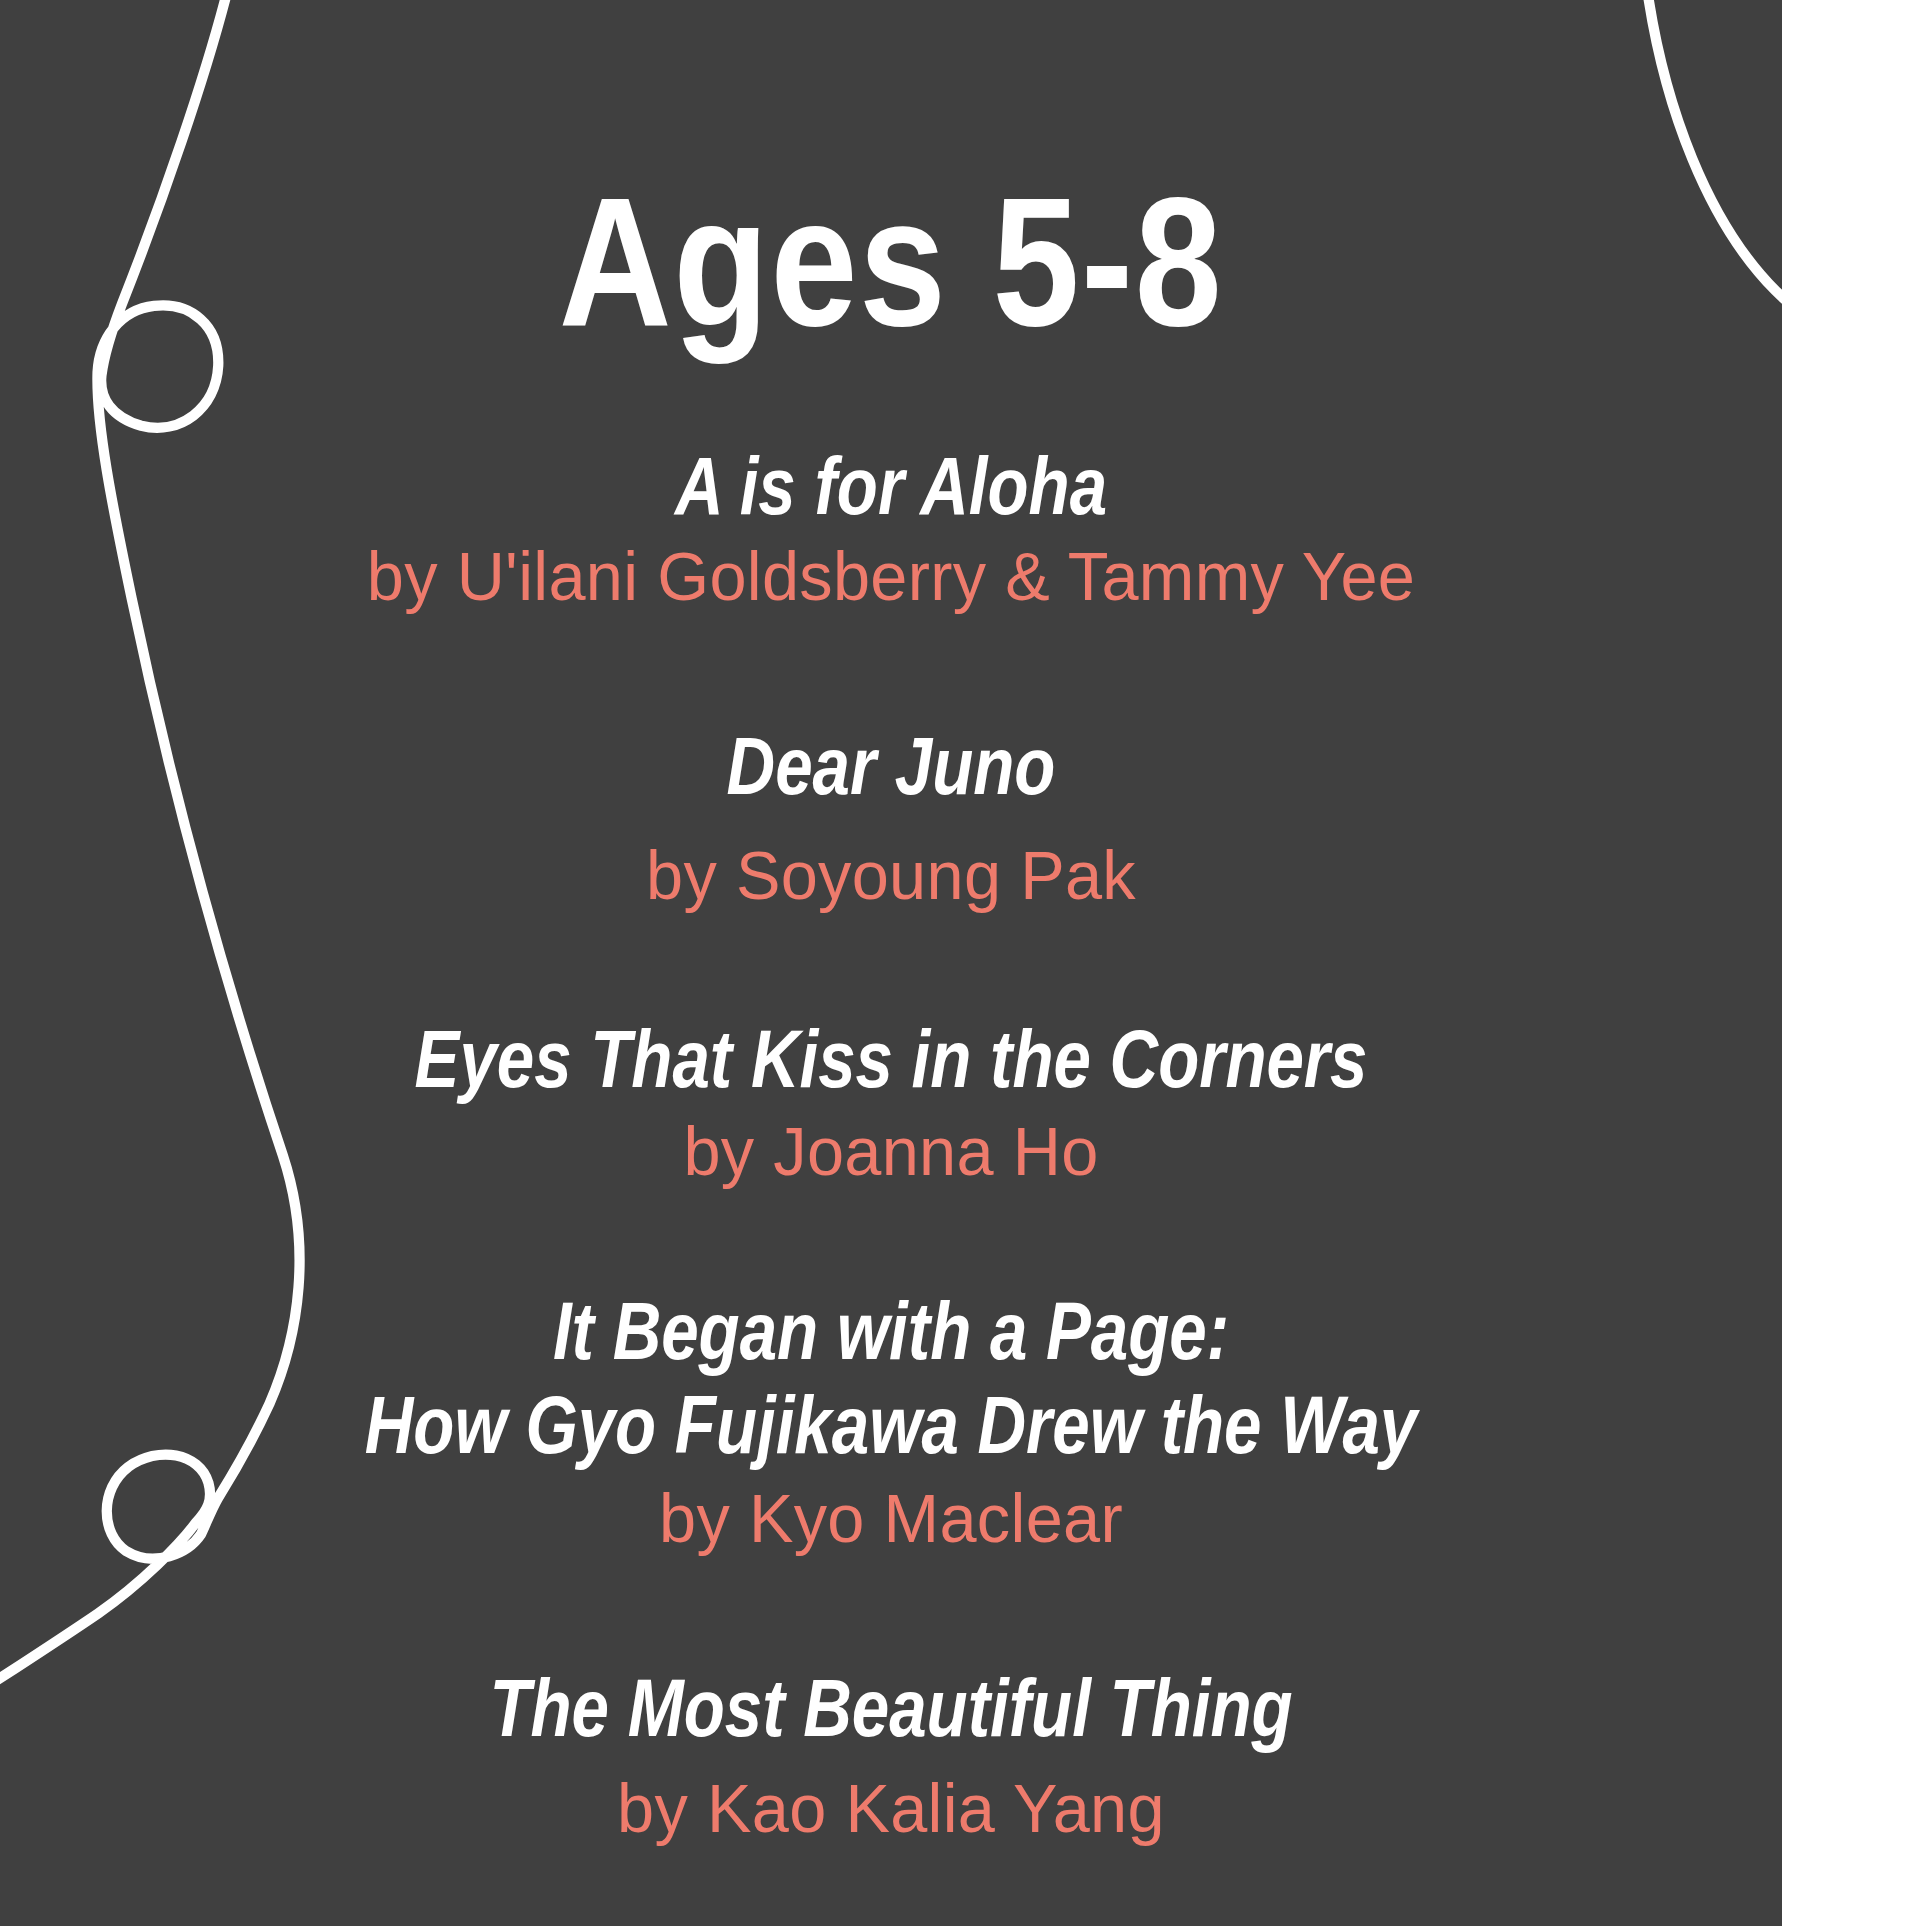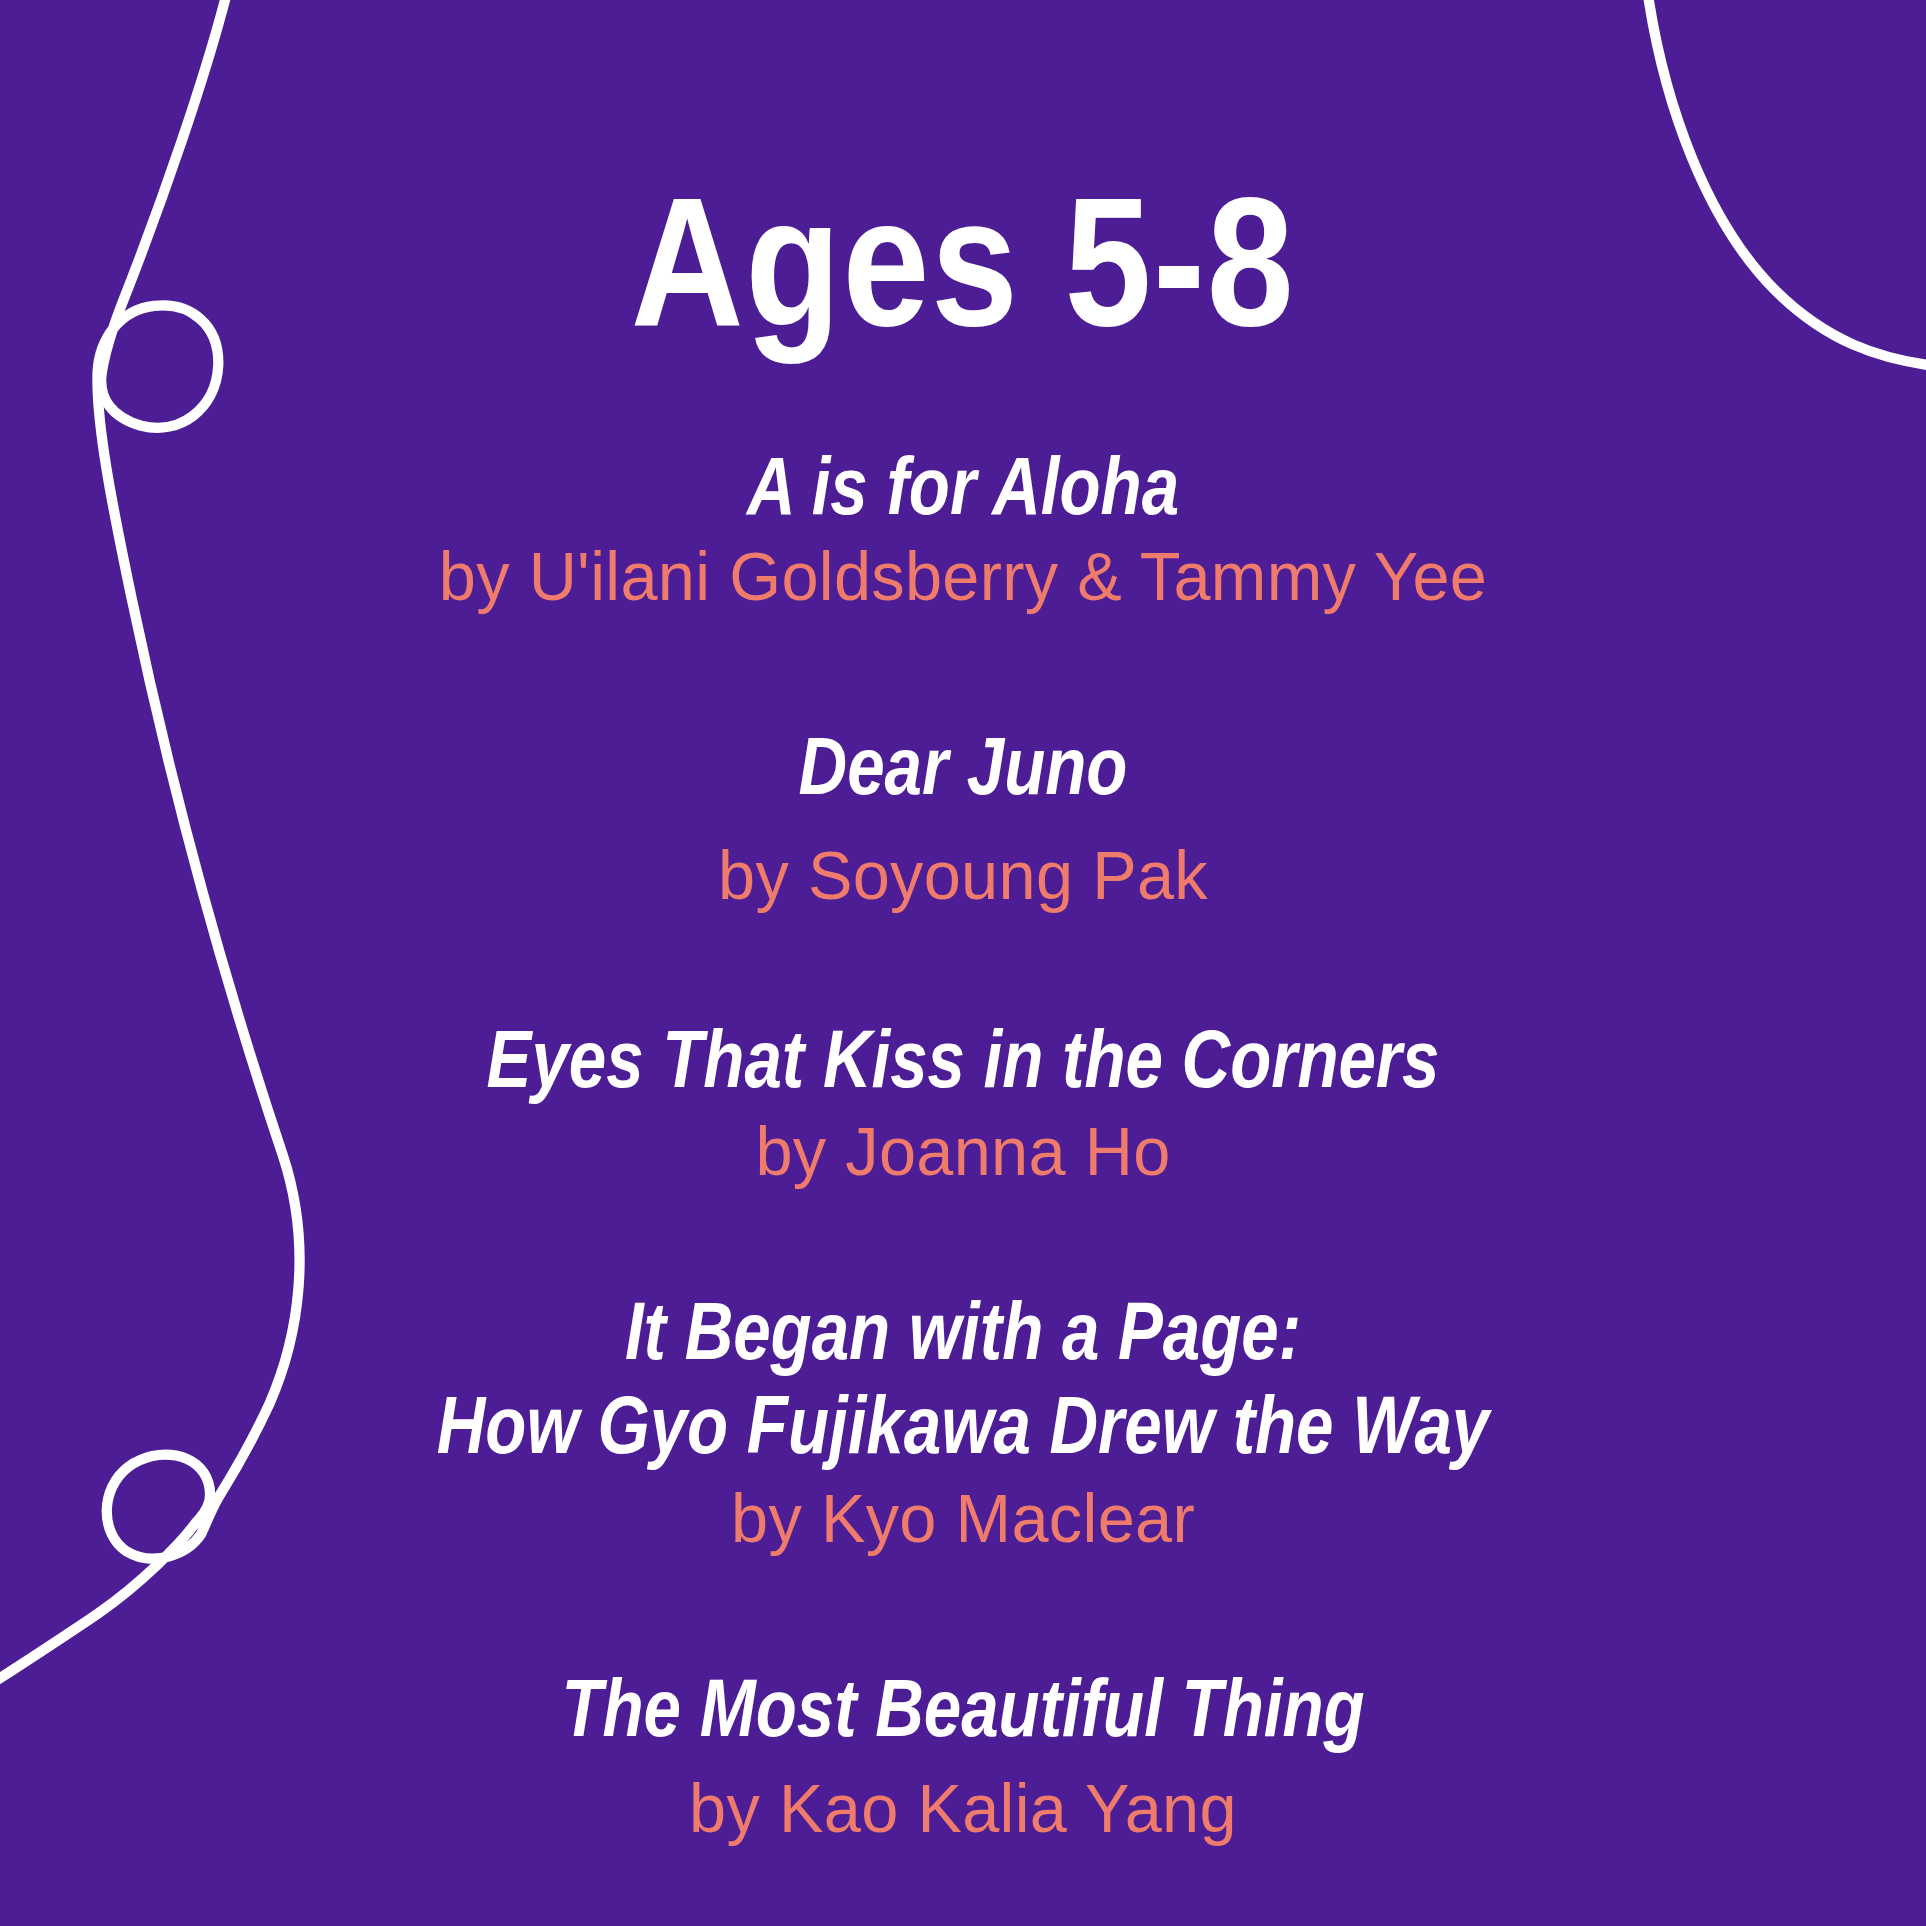--- a/index.html
+++ b/index.html
@@ -4,23 +4,23 @@
 <style>
   html, body {
     margin: 0;
     padding: 0;
     width: 1926px;
     height: 1926px;
     overflow: hidden;
   }
   .poster {
     position: relative;
-    width: 1926px;
+    width: 1782px;
     height: 1926px;
-    background: #4c1d95;
+    background: #404040;
     font-family: "Liberation Sans", "DejaVu Sans", sans-serif;
   }
   .deco {
     position: absolute;
     top: 0;
     left: 0;
     width: 1926px;
     height: 1926px;
     display: block;
   }

